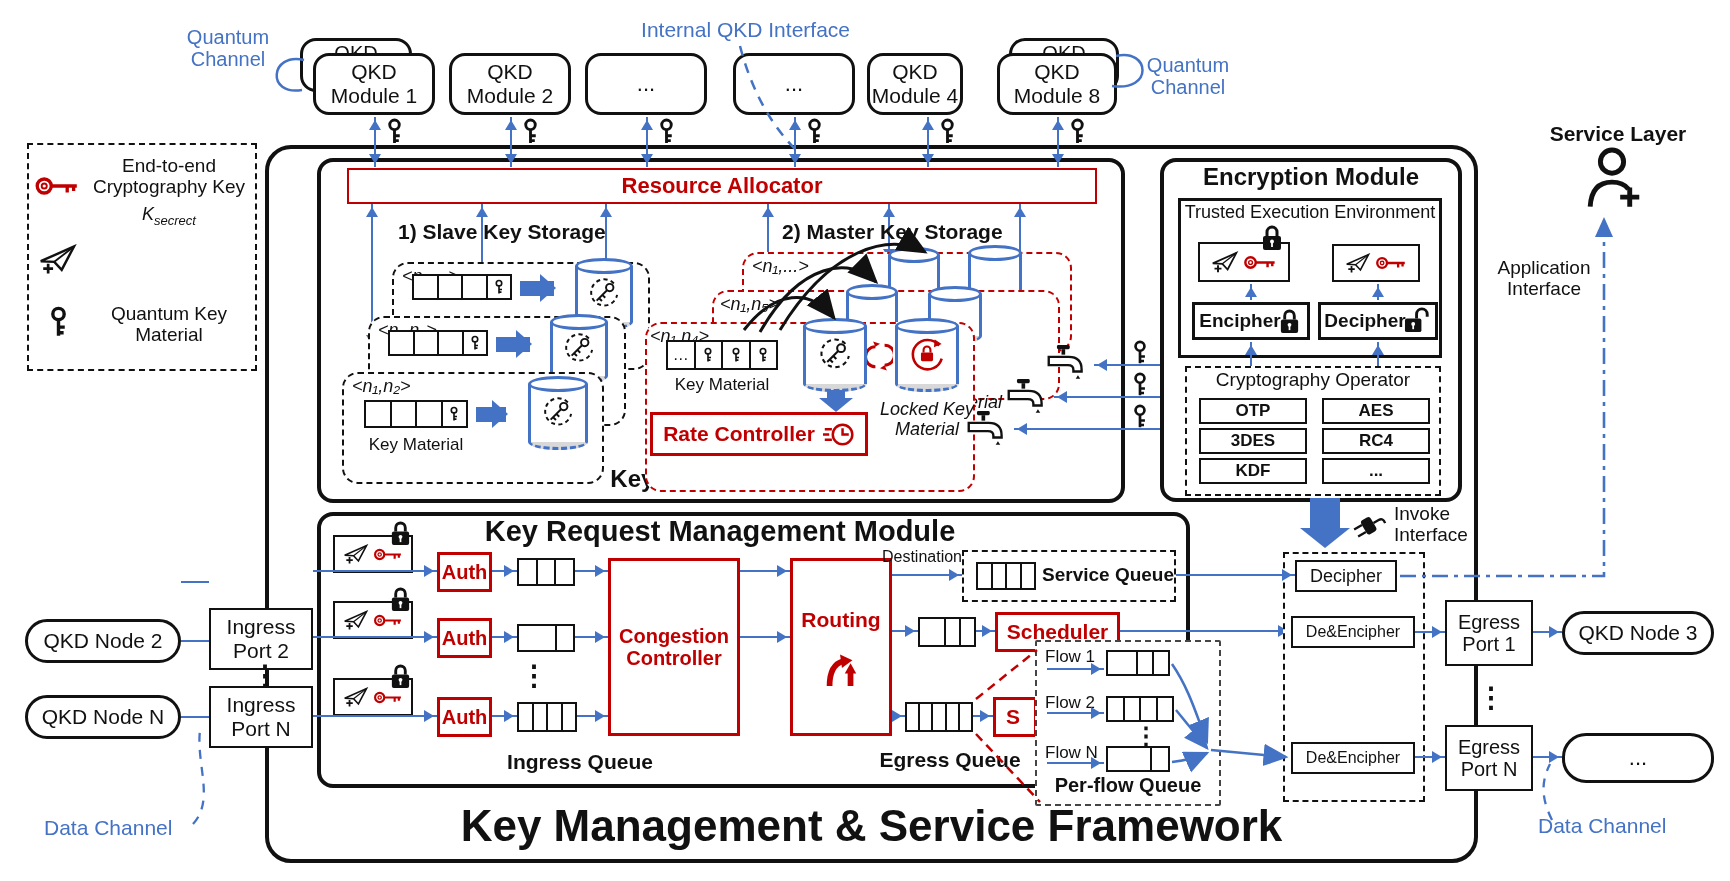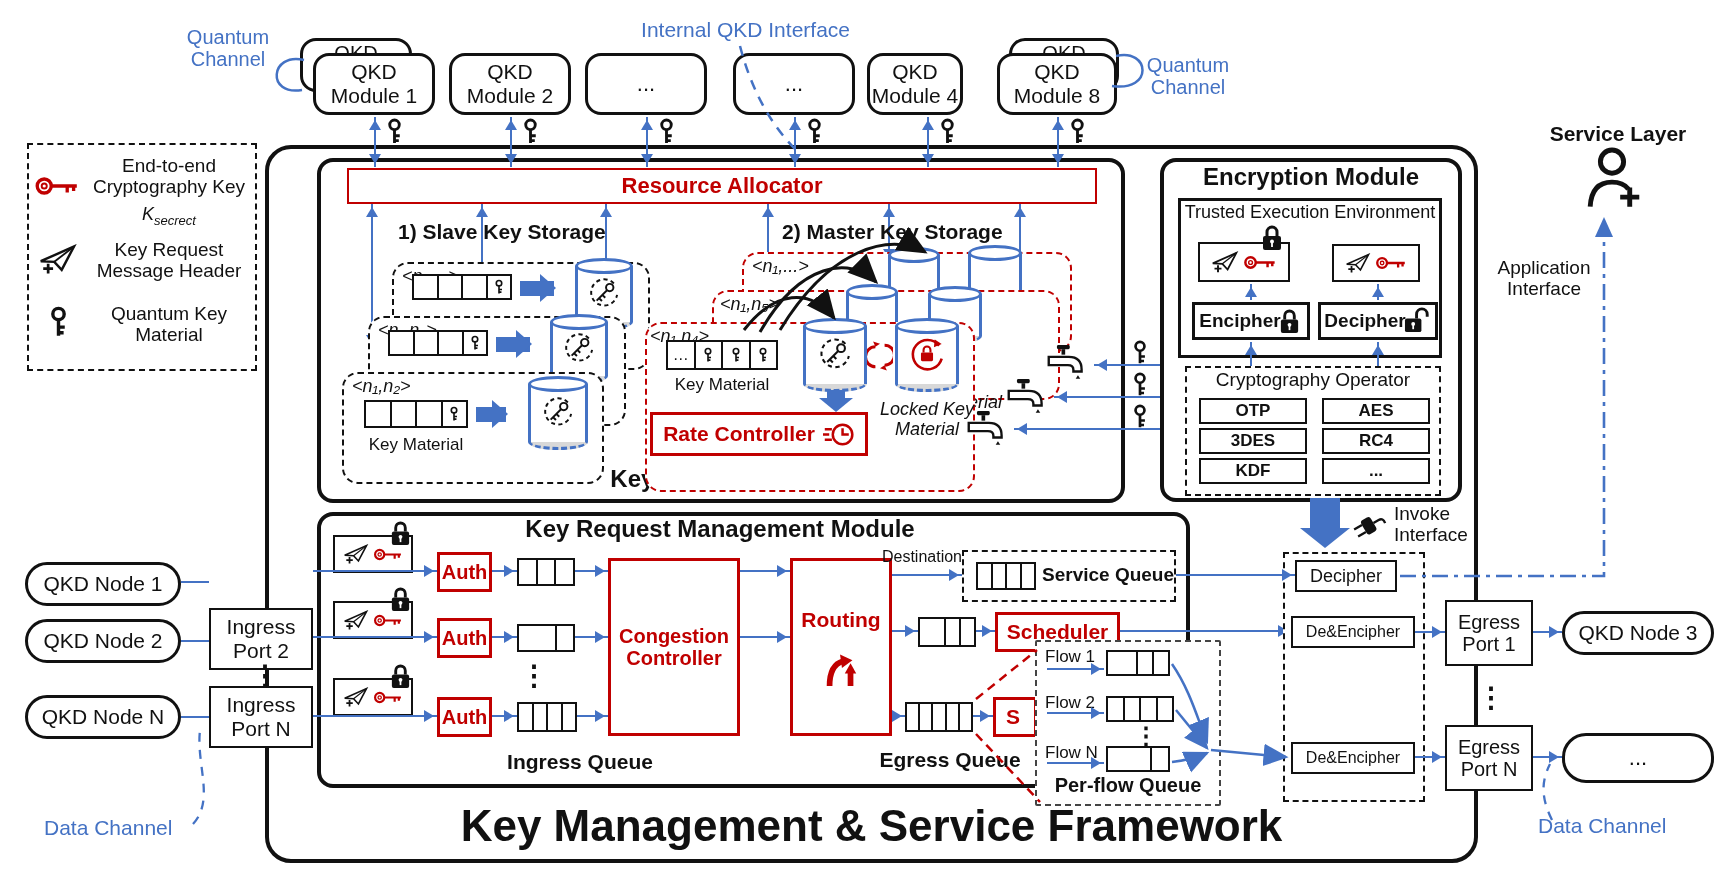--- a/index.html
+++ b/index.html
@@ -127,21 +127,20 @@
 
 <div class="bx dash" style="left:27px;top:143px;width:230px;height:228px;border-width:2.5px"></div>
 <svg class="abs" style="left:34px;top:174px" width="46" height="24">
       <use href="#i-redkey"></use>
     </svg>
 <div class="lab wrap" style="left:88px;top:156px;width:162px;text-align:center;font-size:19px">End-to-end Cryptography Key</div>
 <div class="lab i" style="left:88px;top:205px;width:162px;text-align:center;font-size:18px"><span>K</span><sub style="font-size:13px">secrect</sub></div>
 <svg class="abs" style="left:38px;top:244px" width="40" height="32">
       <use href="#i-plane"></use>
     </svg>
-<div class="lab wrap" style="left:88px;top:240px;width:162px;text-align:center;font-size:19px">Key Request Message Header</div>
 <svg class="abs" style="left:46px;top:306px;color:#111" width="25" height="32">
       <use href="#i-key"></use>
     </svg>
 <div class="lab wrap" style="left:88px;top:304px;width:162px;text-align:center;font-size:19px">Quantum Key Material</div>
 
 <div class="bx rd" style="left:317px;top:158px;width:808px;height:345px;border-width:4px"></div>
 <div class="lab b" style="left:317px;top:466px;width:808px;text-align:center;font-size:24px">Key Supply Module</div>
 <div class="bx red" style="left:347px;top:168px;width:750px;height:36px;border-width:2.5px;font-size:22px">Resource Allocator</div>
 
 <div class="va dbl" style="left:371px;top:204px;height:144px"></div>
@@ -364,21 +363,21 @@
 <div class="bx dash" style="left:1185px;top:366px;width:256px;height:130px;border-width:2.5px"></div>
 <div class="lab" style="left:1185px;top:370px;width:256px;text-align:center;font-size:19px">Cryptography Operator</div>
 <div class="bx b" style="left:1199px;top:398px;width:108px;height:26px;border-width:2.5px;font-size:17px">OTP</div>
 <div class="bx b" style="left:1322px;top:398px;width:108px;height:26px;border-width:2.5px;font-size:17px">AES</div>
 <div class="bx b" style="left:1199px;top:428px;width:108px;height:26px;border-width:2.5px;font-size:17px">3DES</div>
 <div class="bx b" style="left:1322px;top:428px;width:108px;height:26px;border-width:2.5px;font-size:17px">RC4</div>
 <div class="bx b" style="left:1199px;top:458px;width:108px;height:26px;border-width:2.5px;font-size:17px">KDF</div>
 <div class="bx b" style="left:1322px;top:458px;width:108px;height:26px;border-width:2.5px;font-size:17px">...</div>
 
 <div class="bx rd" style="left:317px;top:512px;width:873px;height:276px;border-width:4px"></div>
-<div class="lab b" style="left:420px;top:516px;width:600px;text-align:center;font-size:24px">Key Request Management Module</div>
+<div class="lab b" style="left:420px;top:516px;width:600px;text-align:center;font-size:29px">Key Request Management Module</div>
 
 <div class="bx" style="left:333px;top:535px;width:80px;height:38px;border-width:2.5px;gap:4px">
       <svg width="26" height="21">
         <use href="#i-plane"></use>
       </svg>
       <svg width="30" height="15">
         <use href="#i-redkey"></use>
       </svg>
     </div>
 <svg class="abs" style="left:389px;top:519px" width="23" height="29">
@@ -479,21 +478,20 @@
       <span></span>
       <span></span>
       <span></span>
       <span></span>
       <span></span>
     </div>
 <div class="ar" style="left:973px;top:715px;width:20px"></div>
 <div class="bx red" style="left:993px;top:697px;width:44px;height:40px;border-width:3.5px;font-size:21px;justify-content:flex-start;padding-left:10px;overflow:hidden">S</div>
 <div class="lab b" style="left:870px;top:748px;width:160px;text-align:center;font-size:21px">Egress Queue</div>
 
-<div class="bx pill" style="left:25px;top:562px;width:156px;height:44px;border-width:3.5px;font-size:21px">QKD Node 1</div>
 <div class="bx pill" style="left:25px;top:619px;width:156px;height:44px;border-width:3.5px;font-size:21px">QKD Node 2</div>
 <div class="bx pill" style="left:25px;top:695px;width:156px;height:44px;border-width:3.5px;font-size:21px">QKD Node N</div>
 <div class="bx wrap" style="left:209px;top:608px;width:104px;height:62px;border-width:2.5px;font-size:21px">Ingress Port 2</div>
 <div class="bx wrap" style="left:209px;top:686px;width:104px;height:62px;border-width:2.5px;font-size:21px">Ingress Port N</div>
 <div class="dots" style="left:251px;top:662px">⋮</div>
 
 <div class="bx" style="left:1035px;top:640px;width:186px;height:166px;border:2px dashed #444;border-radius:2px"></div>
 <div class="lab" style="left:1045px;top:648px;font-size:17px">Flow 1</div>
 <div class="ar" style="left:1047px;top:668px;width:57px"></div>
 <div class="q" style="left:1106px;top:650px;width:64px;height:26px">

